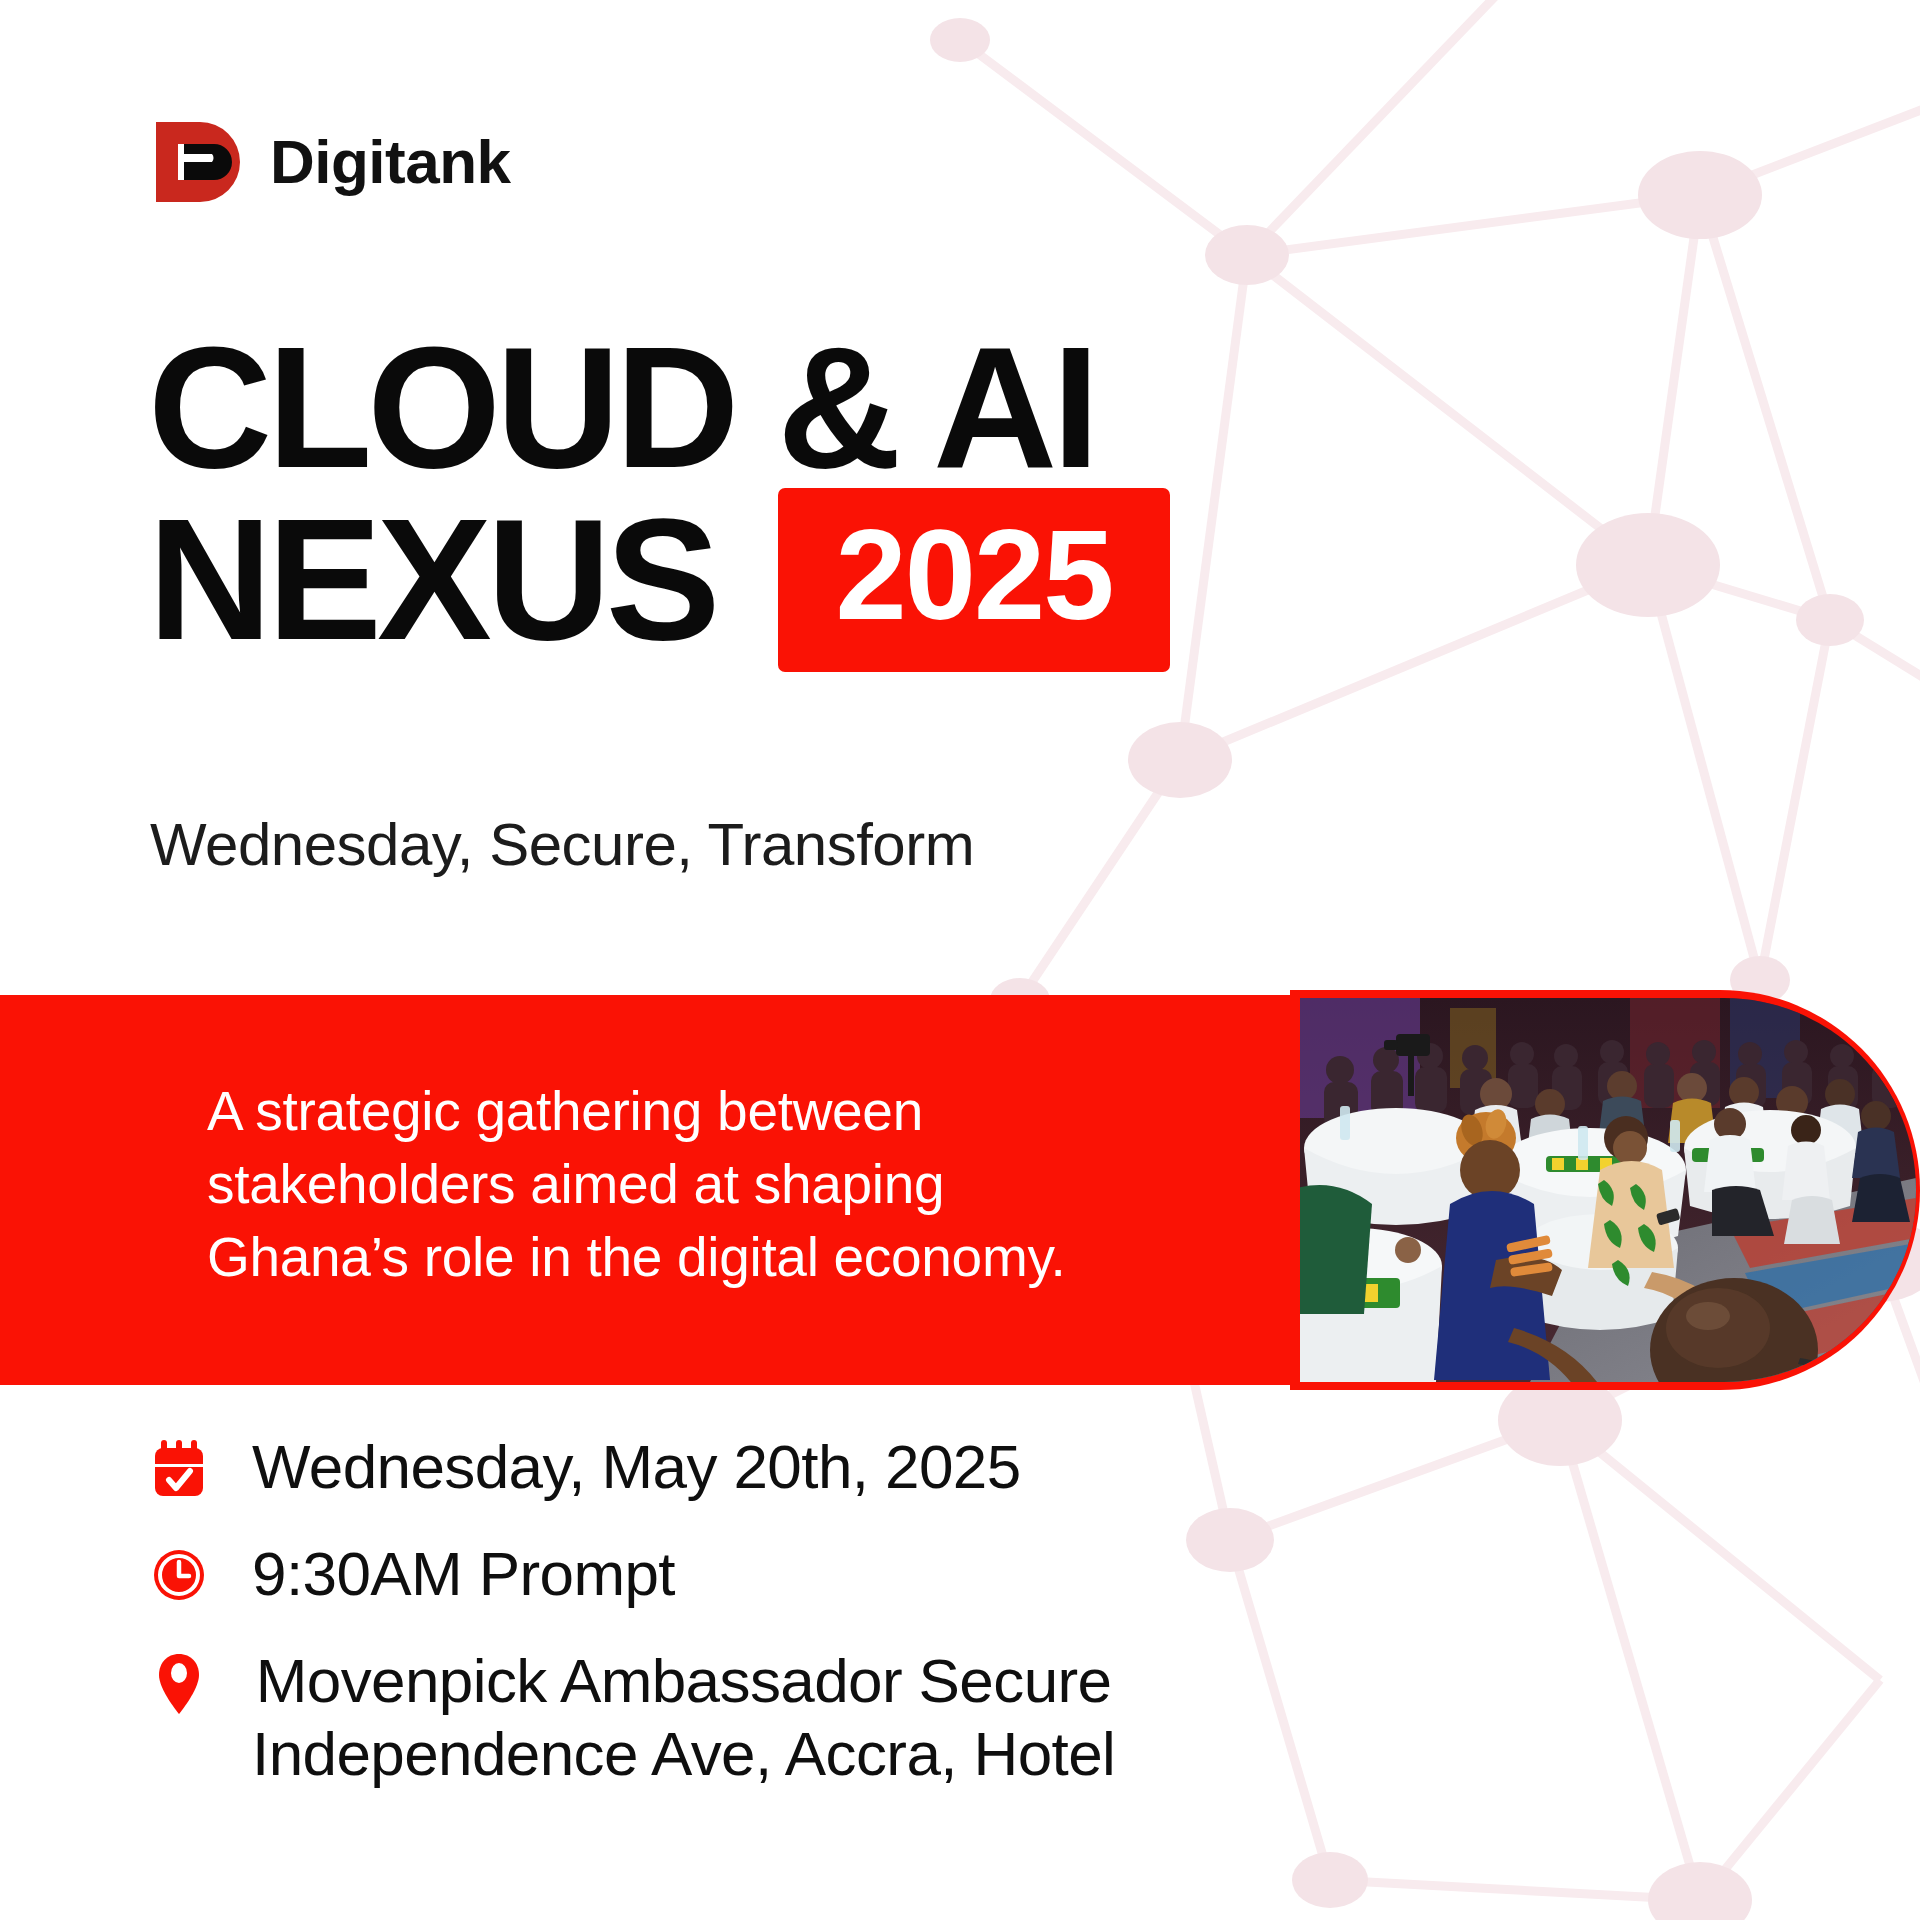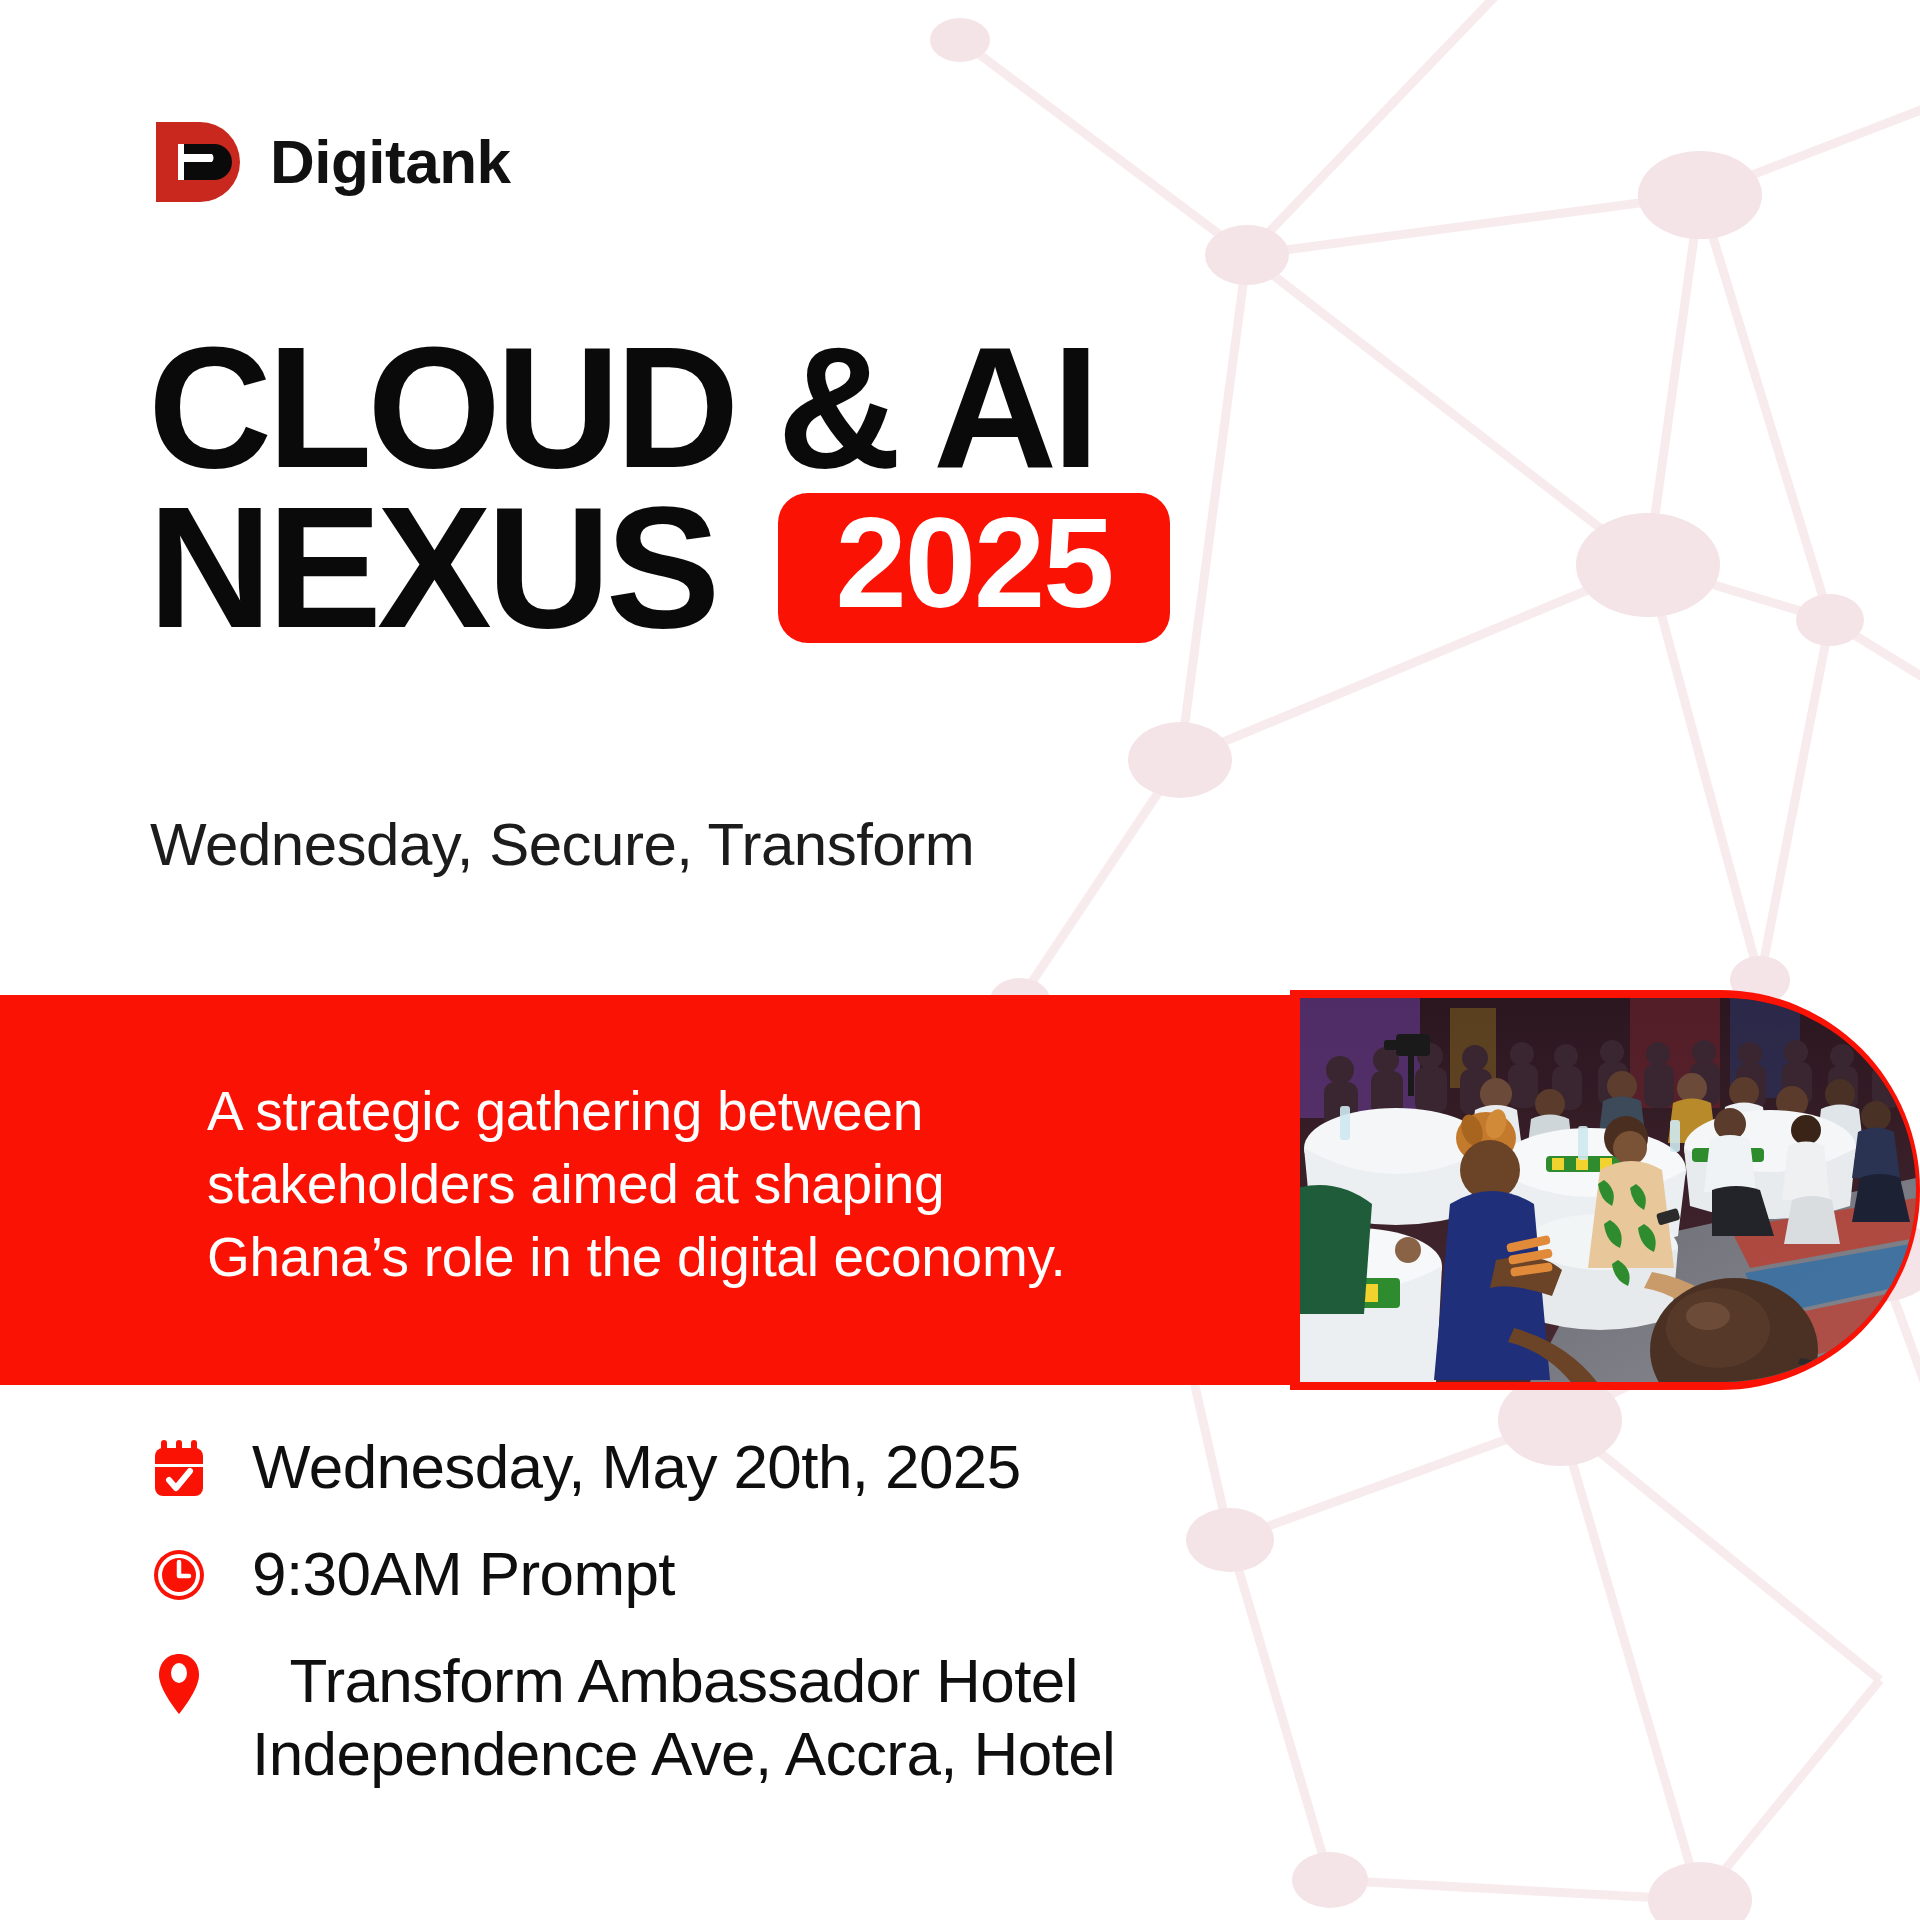--- a/index.html
+++ b/index.html
@@ -55,28 +55,28 @@
     white-space:nowrap;
     display:flex;
     align-items:center;
   }
   #badge-2025 {
     display:inline-flex;
     align-items:center;
     justify-content:center;
     background:#FA1205;
     color:#ffffff;
-    border-radius:30px;
+    border-radius:7px;
     font-size:128px;
     font-weight:800;
     letter-spacing:-2px;
     padding:10px 58px 20px 58px;
     margin-left:62px;
     line-height:1;
-    height:150px;
+    height:184px;
   }
   #tagline {
     position:absolute;
     left:150px; top:810px;
     font-size:60px;
     font-weight:400;
     color:#1c1c1c;
     letter-spacing:-0.5px;
     z-index:5;
   }
@@ -411,19 +411,19 @@
     </div>
 
     <div class="detail-row">
       <span class="detail-icon">
         <svg width="56" height="66" viewBox="0 0 56 66" xmlns="http://www.w3.org/2000/svg">
           <path d="M28 2 C16 2 8 11 8 23 C8 38 28 62 28 62 C28 62 48 38 48 23 C48 11 40 2 28 2 Z" fill="#FA1205"></path>
           <ellipse cx="28" cy="21" rx="8" ry="10" fill="#ffffff"></ellipse>
         </svg>
       </span>
       <span class="detail-text">
-        <span>Transform Ambassador Hotel</span>
+        <span>Movenpick Ambassador Secure</span>
         <span class="l2">Independence Ave, Accra, Hotel</span>
       </span>
     </div>
 
   </div>
 </div>
 
 </body></html>

